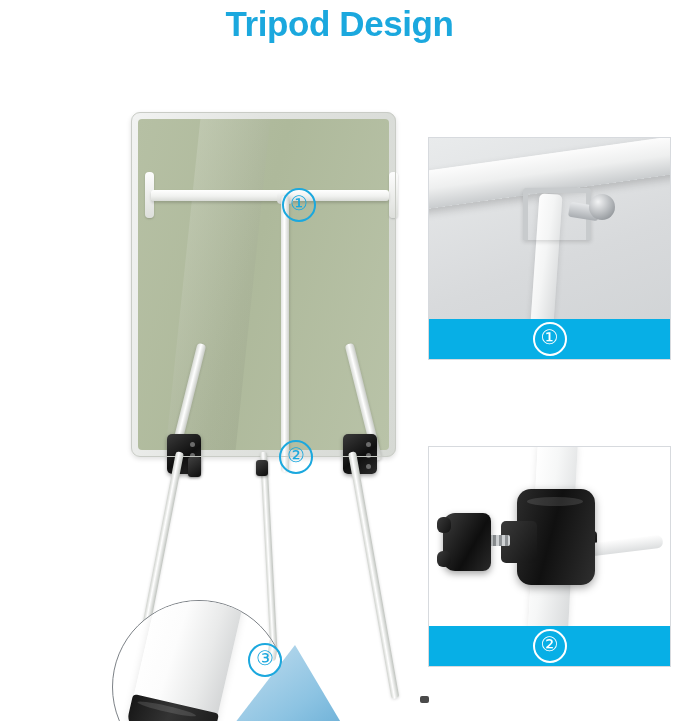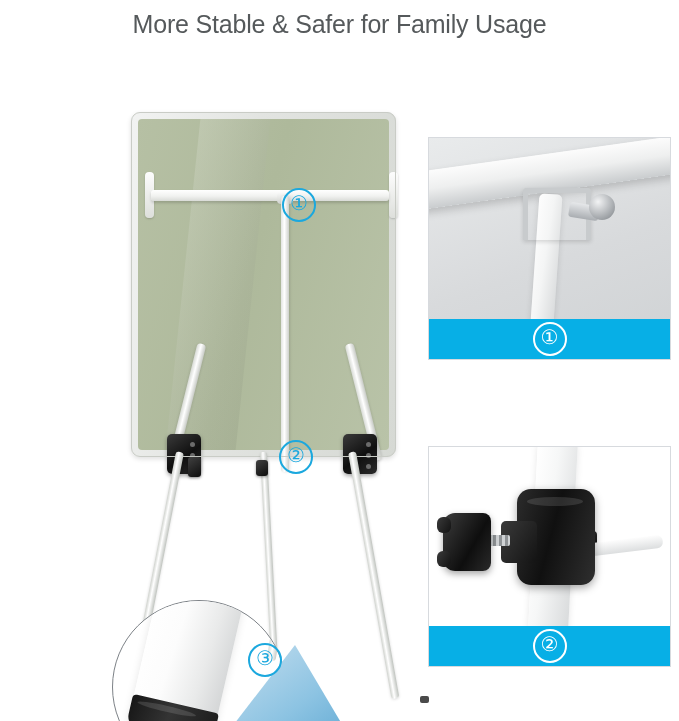--- a/index.html
+++ b/index.html
@@ -266,21 +266,21 @@
     position:absolute;left:152px;top:84px;width:16px;height:18px;
     background:linear-gradient(140deg,#3a3a3a,#101010);border-radius:4px;
   }
 </style>
 </head>
 <body>
 
 <div class="page">
 
   <div class="header">
-    <p class="subtitle">More Stable &amp; Safer for Family Usage</p>
+    <h1 class="title">Tripod Design</h1>
   </div>
 
   <div class="hero">
 
     <div class="board-frame">
       <div class="board-back"></div>
       <div class="crossbar-end left"></div>
       <div class="crossbar-end right"></div>
       <div class="crossbar"></div>
       <div class="centre-tube-cap"></div>

